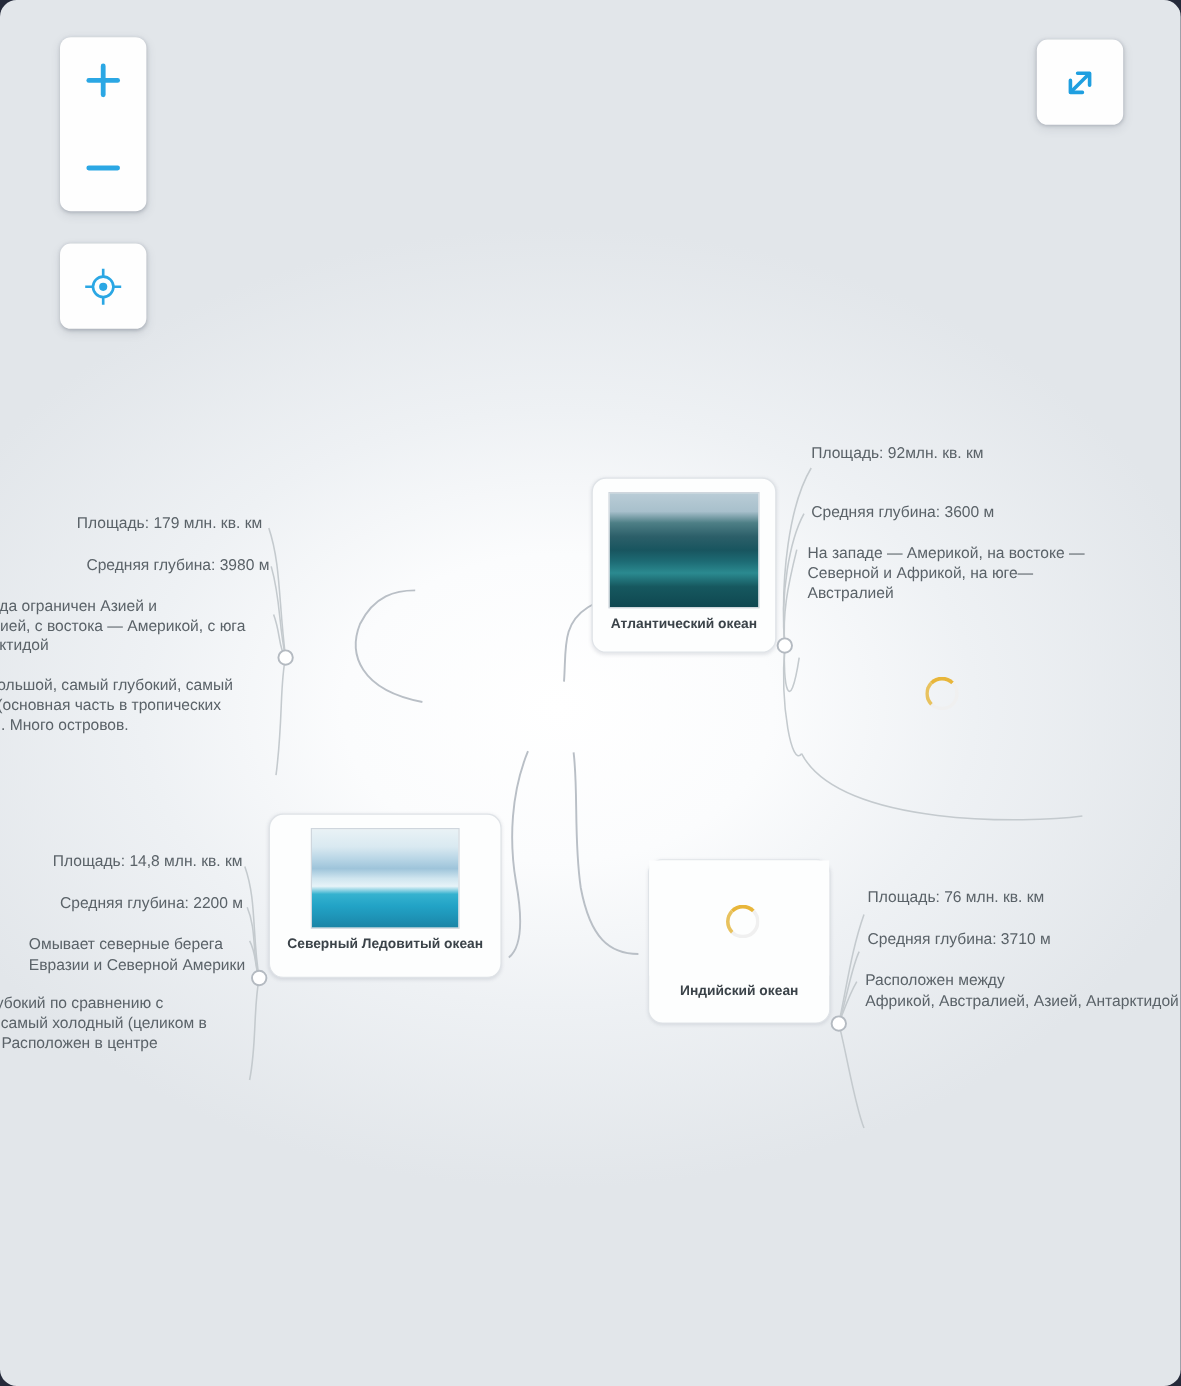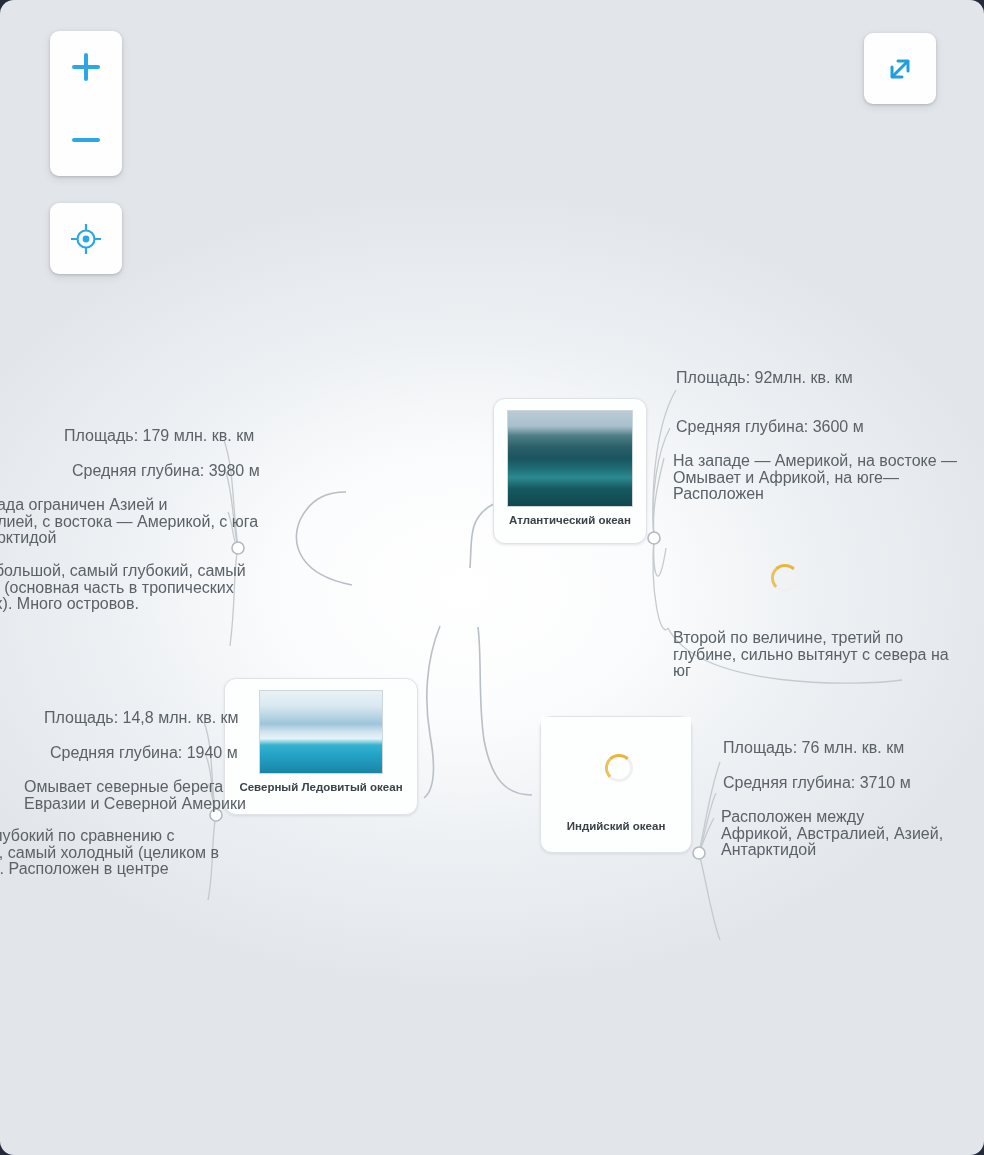--- a/index.html
+++ b/index.html
@@ -65,21 +65,21 @@
   .ph-arctic{background:
      linear-gradient(180deg,#e9f2f6 0%,#d9e9f1 18%,#b9d6e6 30%,#9ec4da 40%,#cfe5ef 50%,
      #e7f3f8 58%,#35b2cf 66%,#22a3c6 78%,#1e93b6 90%,#1a84a5 100%);}
   .spinner{
     position:absolute;left:50%;top:50%;width:22px;height:22px;margin:-11px 0 0 -11px;
     border-radius:50%;border:3px solid #f0f0f0;border-top-color:#e8b63a;border-left-color:#e8c25e;
   }
   .loadbox{width:100%;height:100%;display:flex;align-items:center;justify-content:center;position:relative;background:#fdfefe;}
 
   
-  .sub{position:absolute;font-size:16px;line-height:16.5px;color:#5a6268;}
+  .sub{position:absolute;font-size:13px;line-height:16.5px;color:#5a6268;}
   .sub span{display:block;}
 </style>
 </head>
 <body>
 
 <div id="canvas">
 
   <svg id="links">
 
     <path class="lnk" d="M352,585 C300,575 290,545 300,520 C312,496 330,492 346,492"></path>
@@ -189,37 +189,32 @@
   </div>
 
   <div class="sub" style="left:676px;top:370px;">
     <span>Площадь: 92млн. кв. км</span>
   </div>
   <div class="sub" style="left:676px;top:419px;">
     <span>Средняя глубина: 3600 м</span>
   </div>
   <div class="sub" style="left:673px;top:453px;">
     <span>На западе — Америкой, на востоке —</span>
-    <span>Омывает и Африкой, на юге—</span>
-    <span>Расположен</span>
+    <span>Северной и Африкой, на юге—</span>
+    <span>Австралией</span>
   </div>
   <div style="position:absolute;left:770px;top:563px;width:24px;height:24px;">
     <div class="spinner" style="left:12px;top:12px;"></div>
   </div>
-  <div class="sub" style="left:673px;top:630px;">
-    <span>Второй по величине, третий по</span>
-    <span>глубине, сильно вытянут с севера на</span>
-    <span>юг</span>
-  </div>
 
   <div class="sub" style="left:44px;top:710px;">
     <span>Площадь: 14,8 млн. кв. км</span>
   </div>
   <div class="sub" style="left:50px;top:745px;">
-    <span>Средняя глубина: 1940 м</span>
+    <span>Средняя глубина: 2200 м</span>
   </div>
   <div class="sub" style="left:24px;top:779px;">
     <span>Омывает северные берега</span>
     <span>Евразии и Северной Америки</span>
   </div>
   <div class="sub" style="left:-30px;top:828px;">
     <span>неглубокий по сравнению с</span>
     <span>ами, самый холодный (целиком в</span>
     <span>сти). Расположен в центре</span>
   </div>

